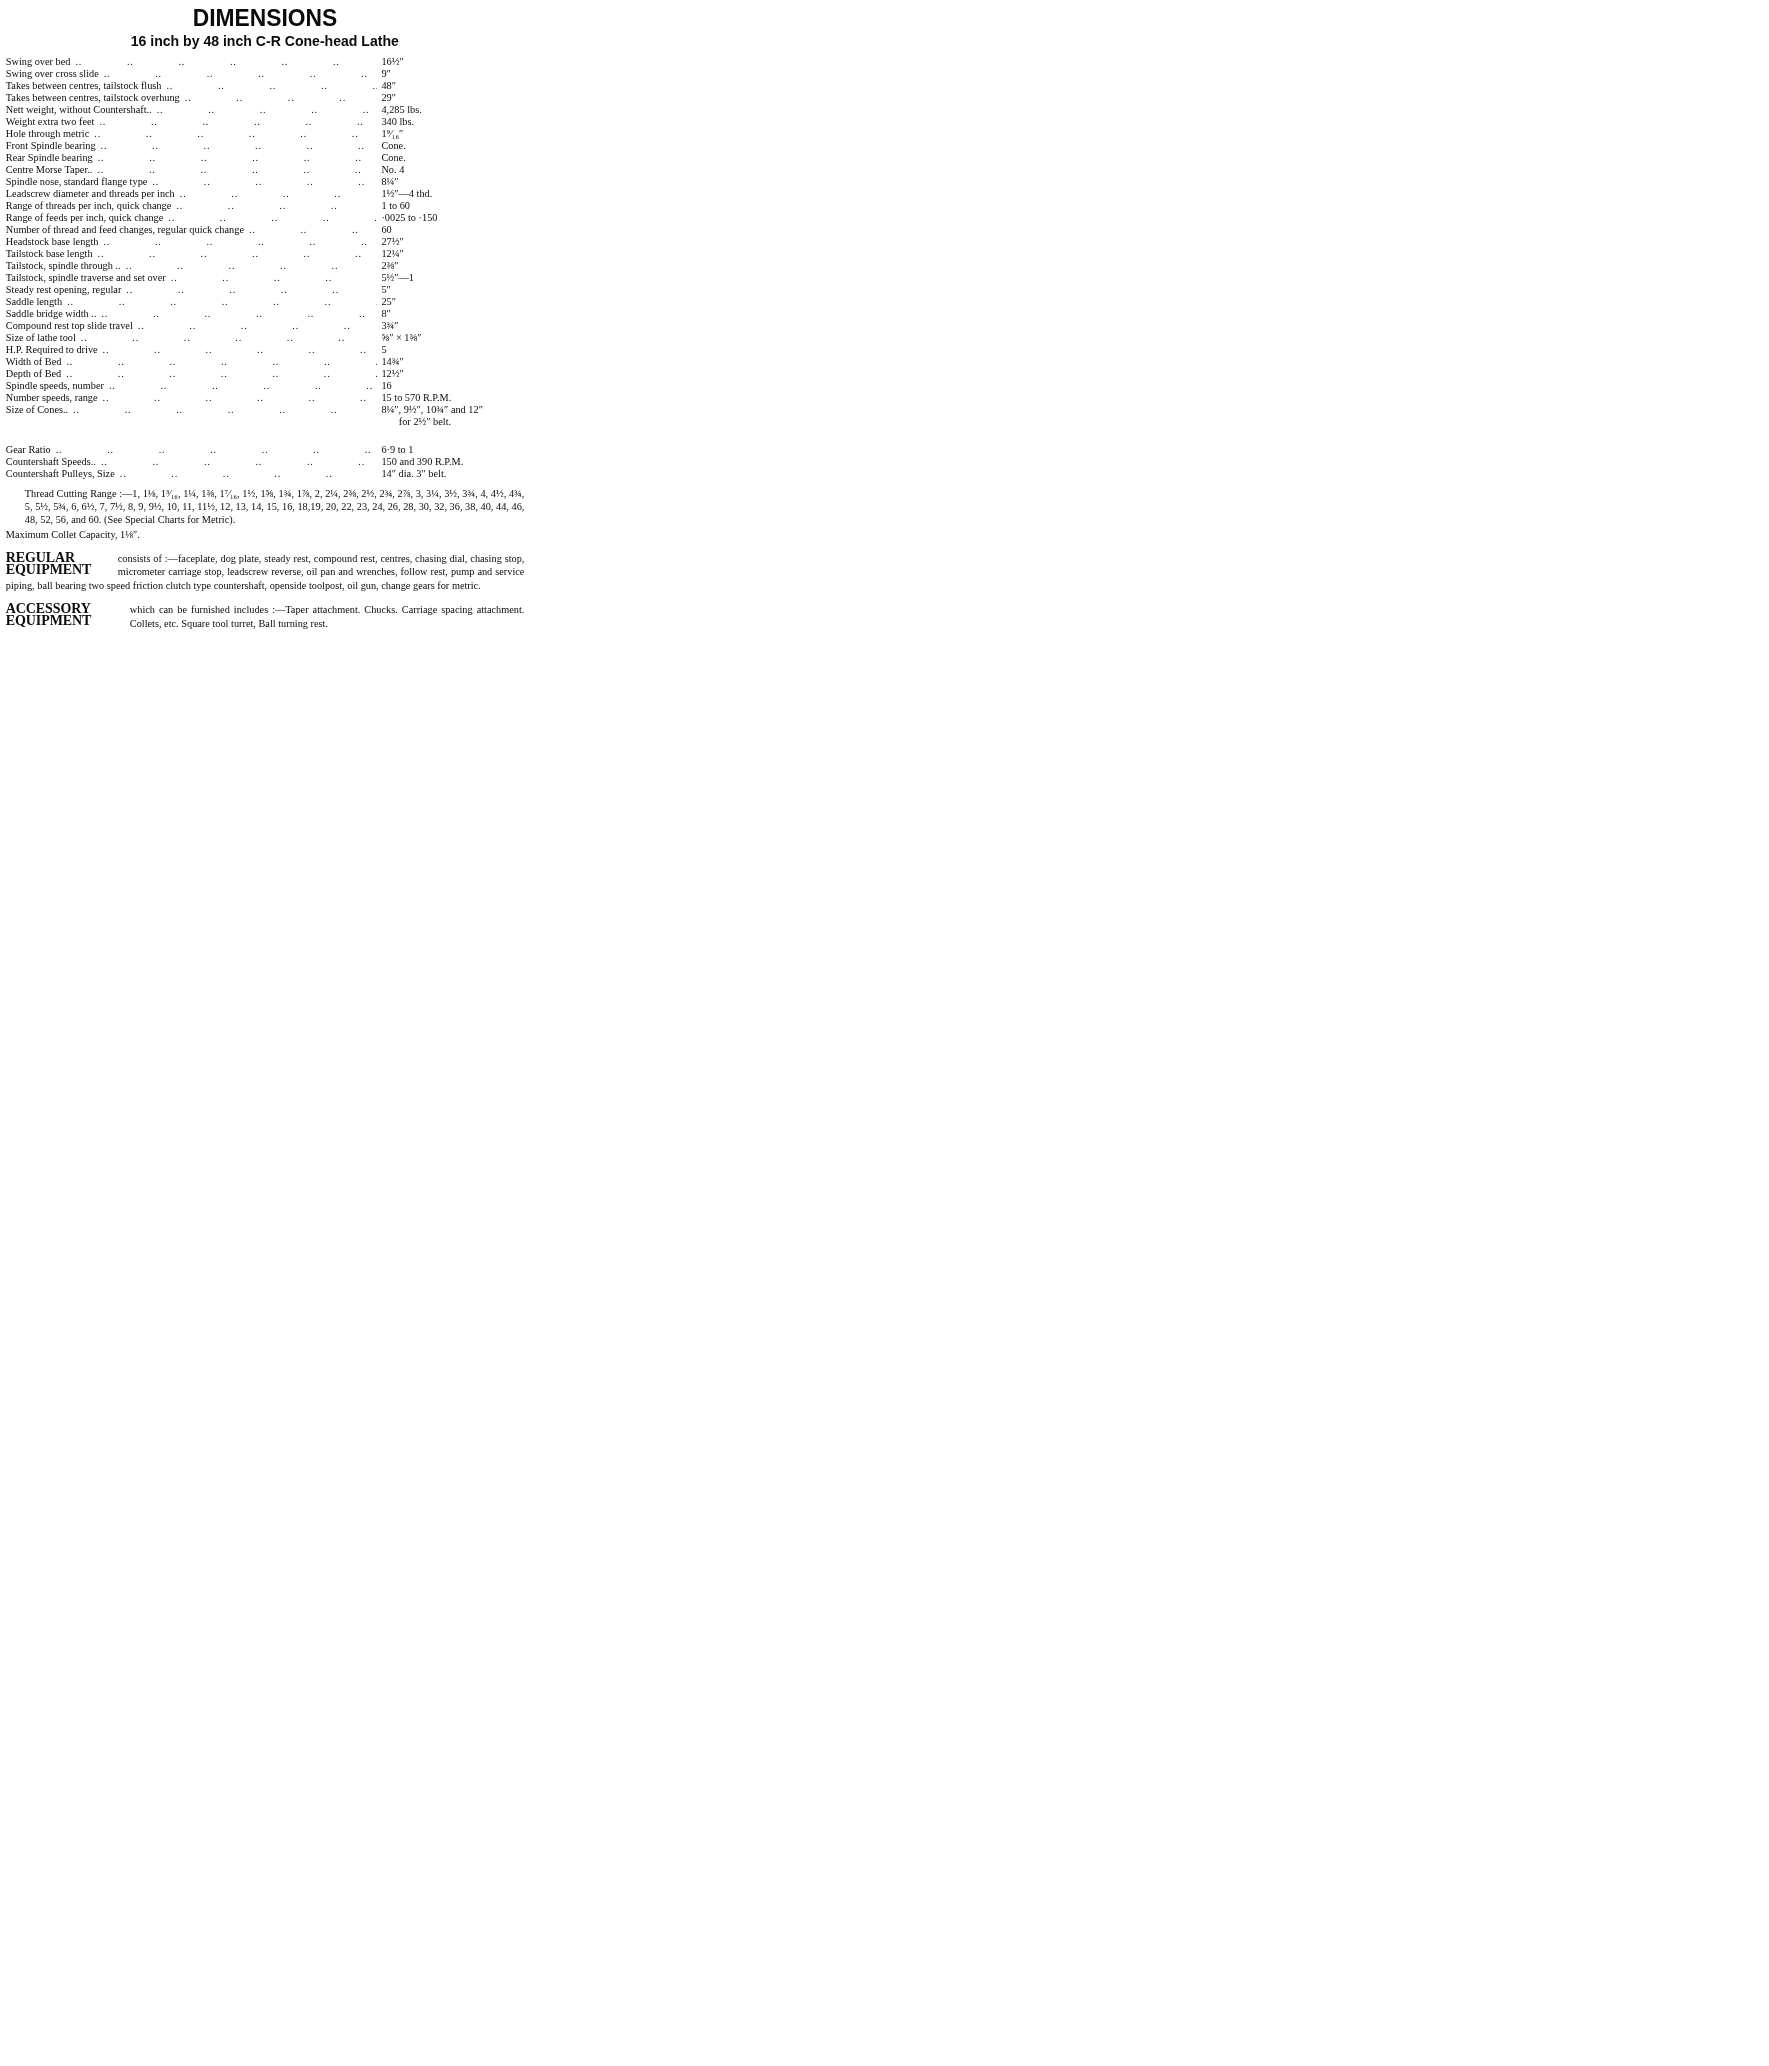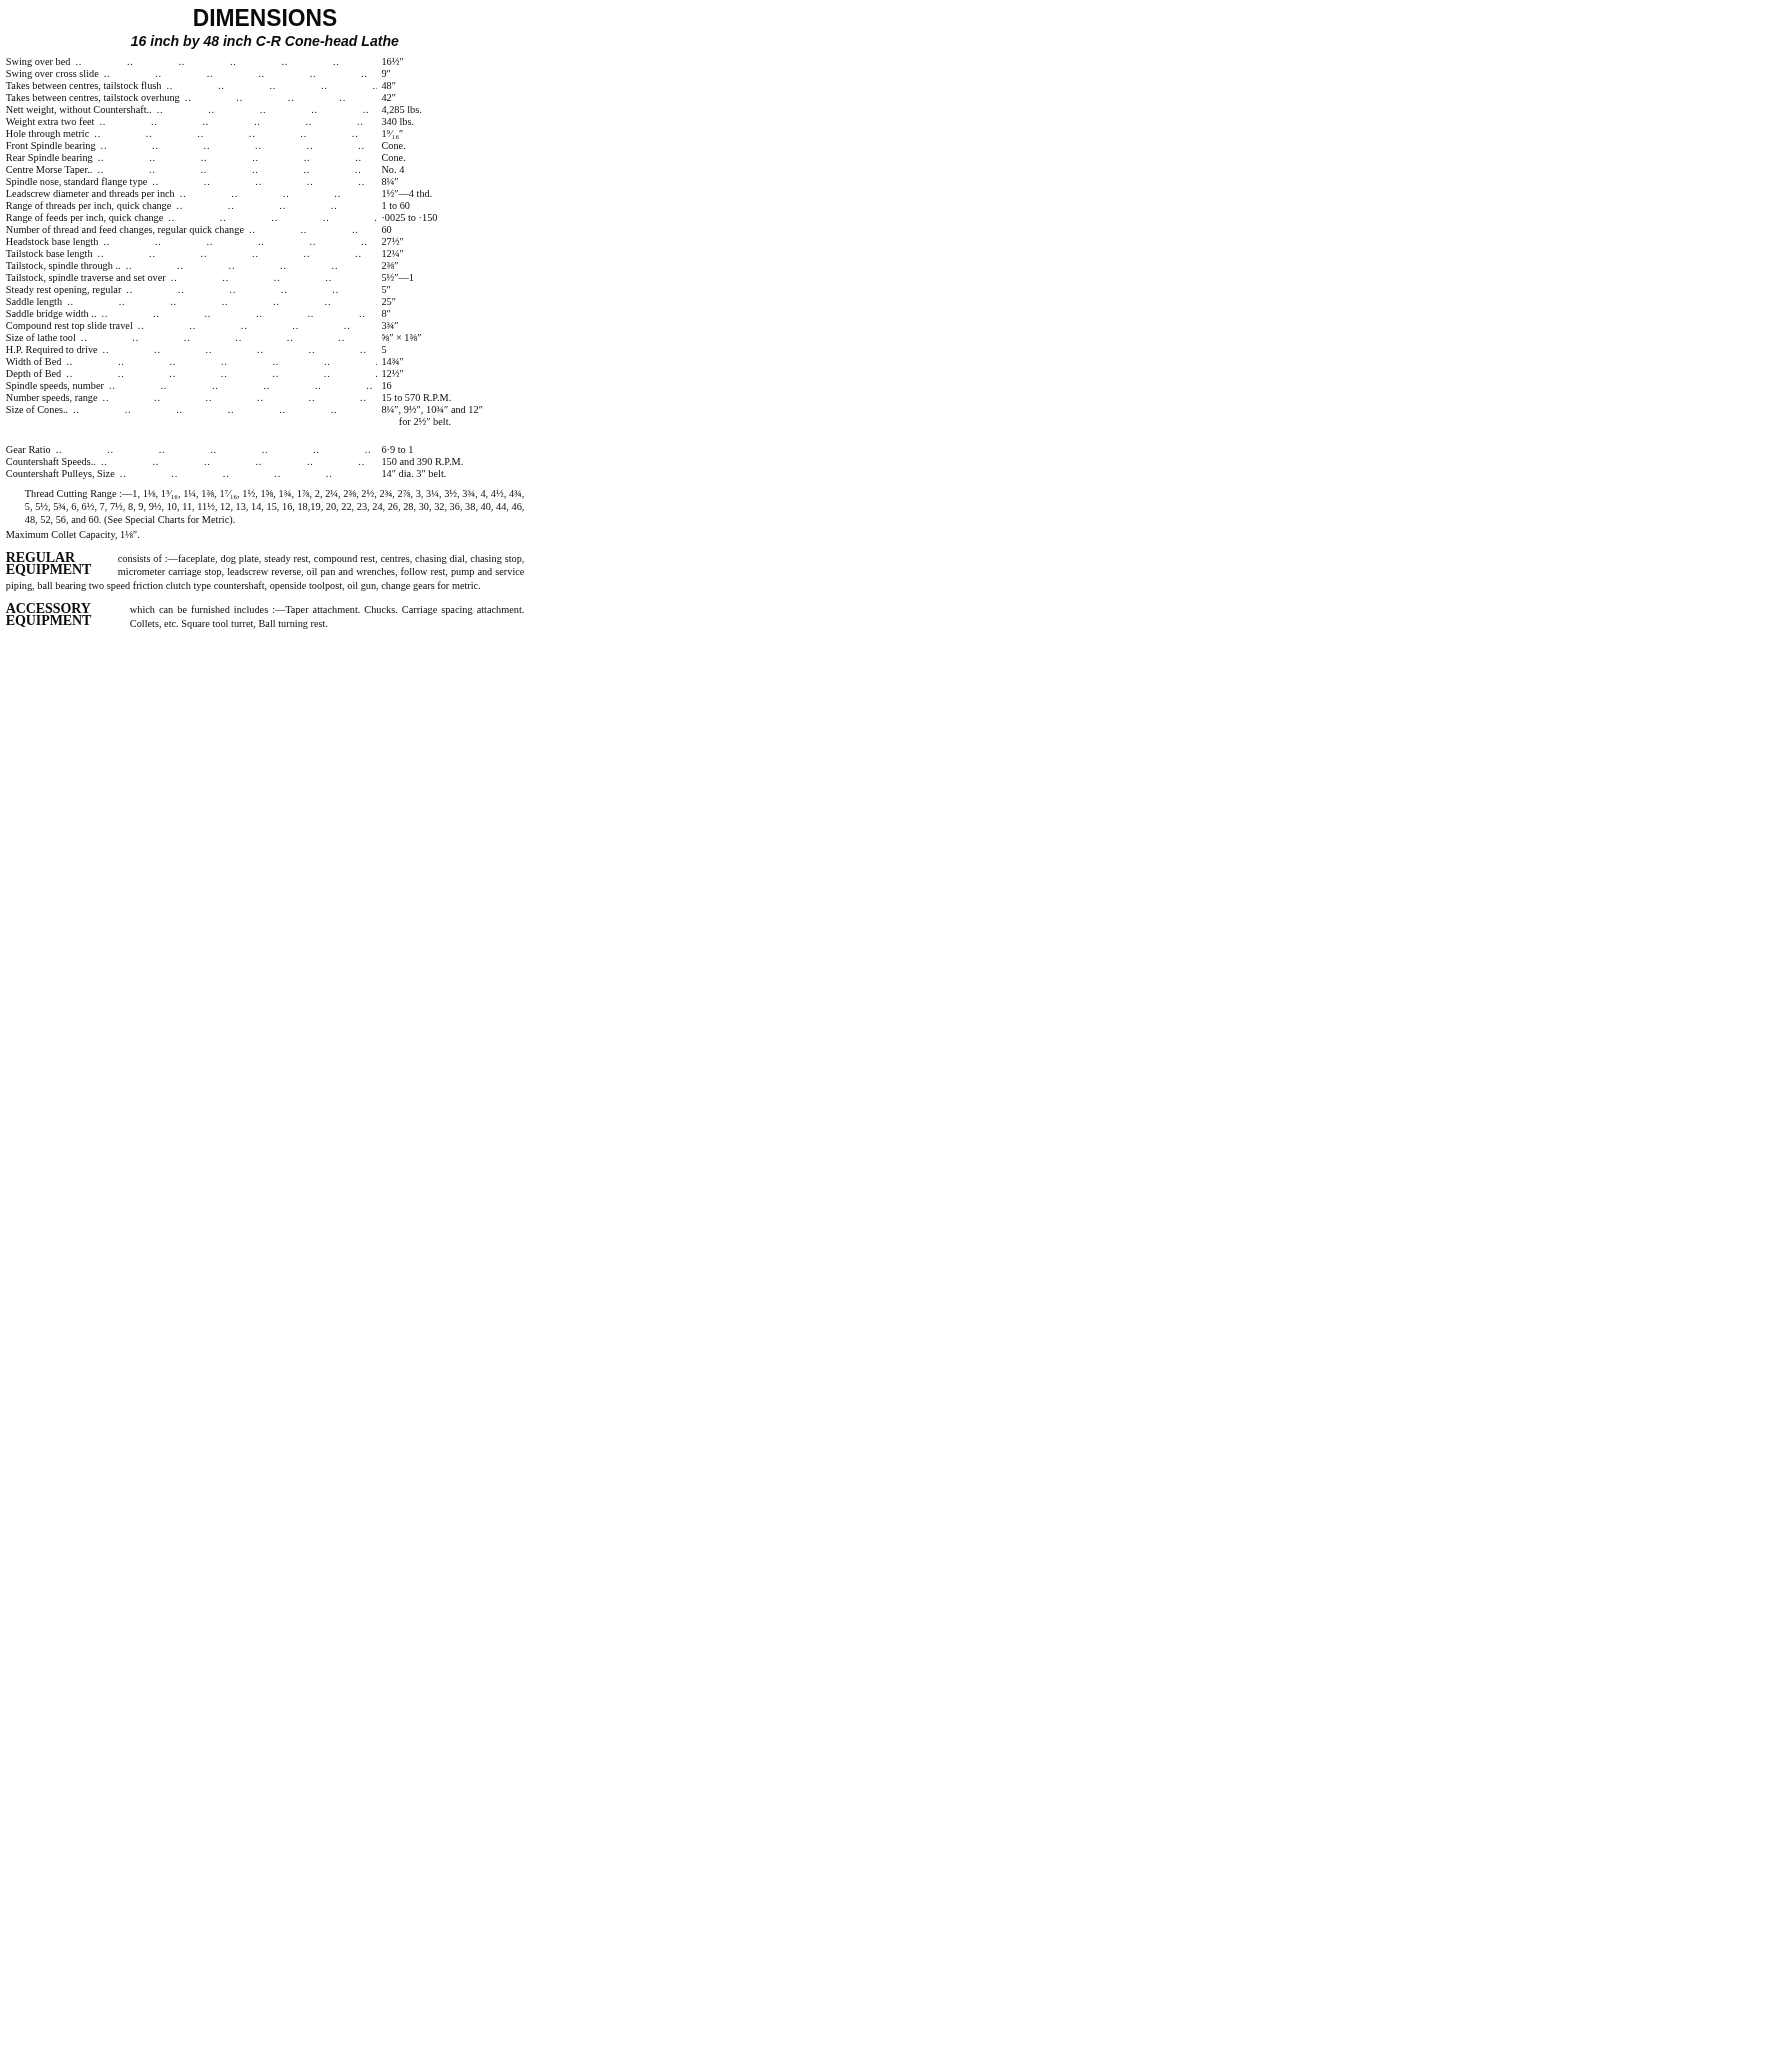--- a/index.html
+++ b/index.html
@@ -10,21 +10,21 @@
     font-size:10.3px;
     line-height:12px;
     -webkit-font-smoothing:antialiased;
   }
   .page{padding:5px 6.6px 10.7px 5.8px;}
 
   
   .header{text-align:center;}
   .title{font-family:"Liberation Sans",sans-serif;font-weight:700;font-size:24px;line-height:26px;}
   .title .squeeze{display:inline-block;transform:scaleX(.95);transform-origin:center;}
-  .subtitle{font-family:"Liberation Sans",sans-serif;font-weight:700;font-size:15.3px;line-height:18px;margin-top:0.8px;font-style:italic;}
+  .subtitle{font-family:"Liberation Sans",sans-serif;font-weight:700;font-size:15.3px;line-height:18px;margin-top:0.8px;}
   .subtitle .squeeze{display:inline-block;transform:scaleX(.92);transform-origin:center;}
 
   
   .spec-list{margin-top:6.6px;}
   .spec-row{display:flex;align-items:baseline;line-height:12px;}
   .spec-row.gap{margin-top:16px;}
   .spec-label{white-space:nowrap;flex:none;}
   .leader{flex:1 1 auto;overflow:hidden;white-space:nowrap;margin:0 4.1px 0 5px;min-width:8.3px;}
   .leader::after{
     content:".. \A0.. \A0.. \A0.. \A0.. \A0.. \A0.. \A0.. \A0.. \A0.. \A0.. \A0.. \A0.. \A0.. \A0.. \A0..";
@@ -78,21 +78,21 @@
         <span class="spec-label">Takes between centres, tailstock flush</span>
         <span class="leader"></span>
         <span class="spec-value">
           <div>48″</div>
         </span>
       </div>
       <div class="spec-row">
         <span class="spec-label">Takes between centres, tailstock overhung</span>
         <span class="leader"></span>
         <span class="spec-value">
-          <div>42″</div>
+          <div>29″</div>
         </span>
       </div>
       <div class="spec-row">
         <span class="spec-label">Nett weight, without Countershaft..</span>
         <span class="leader"></span>
         <span class="spec-value">
           <div>4,285 lbs.</div>
         </span>
       </div>
       <div class="spec-row">

